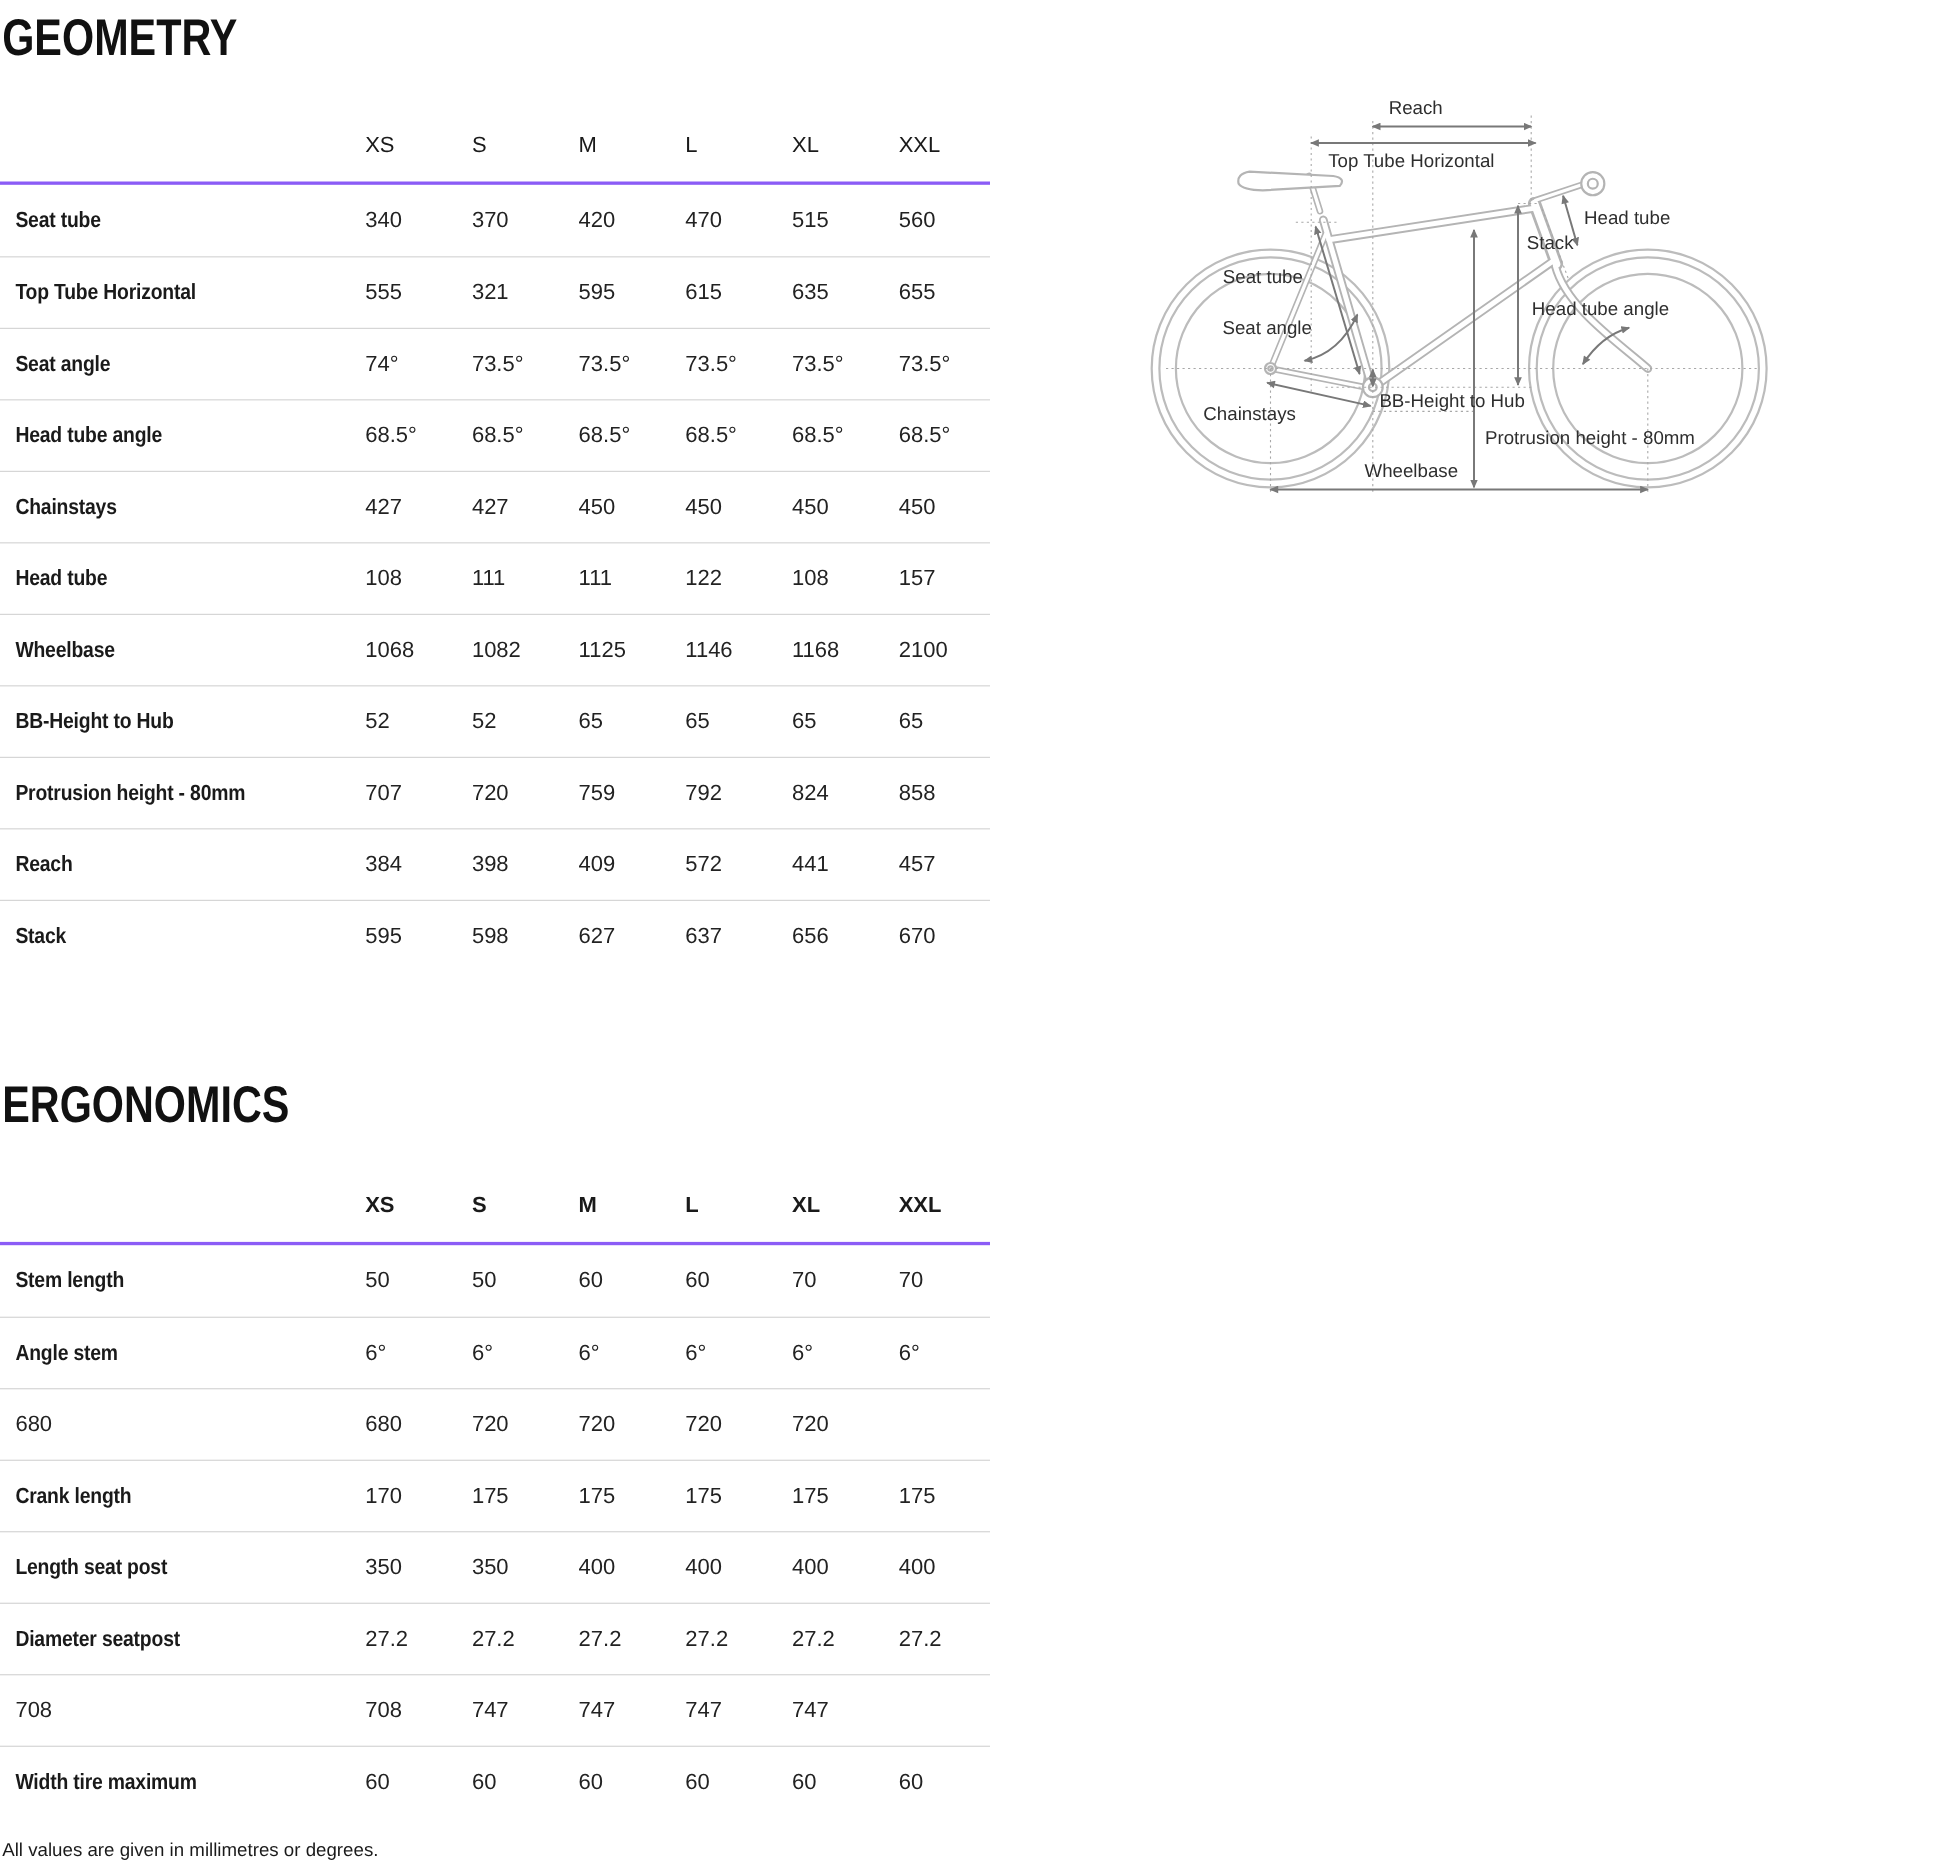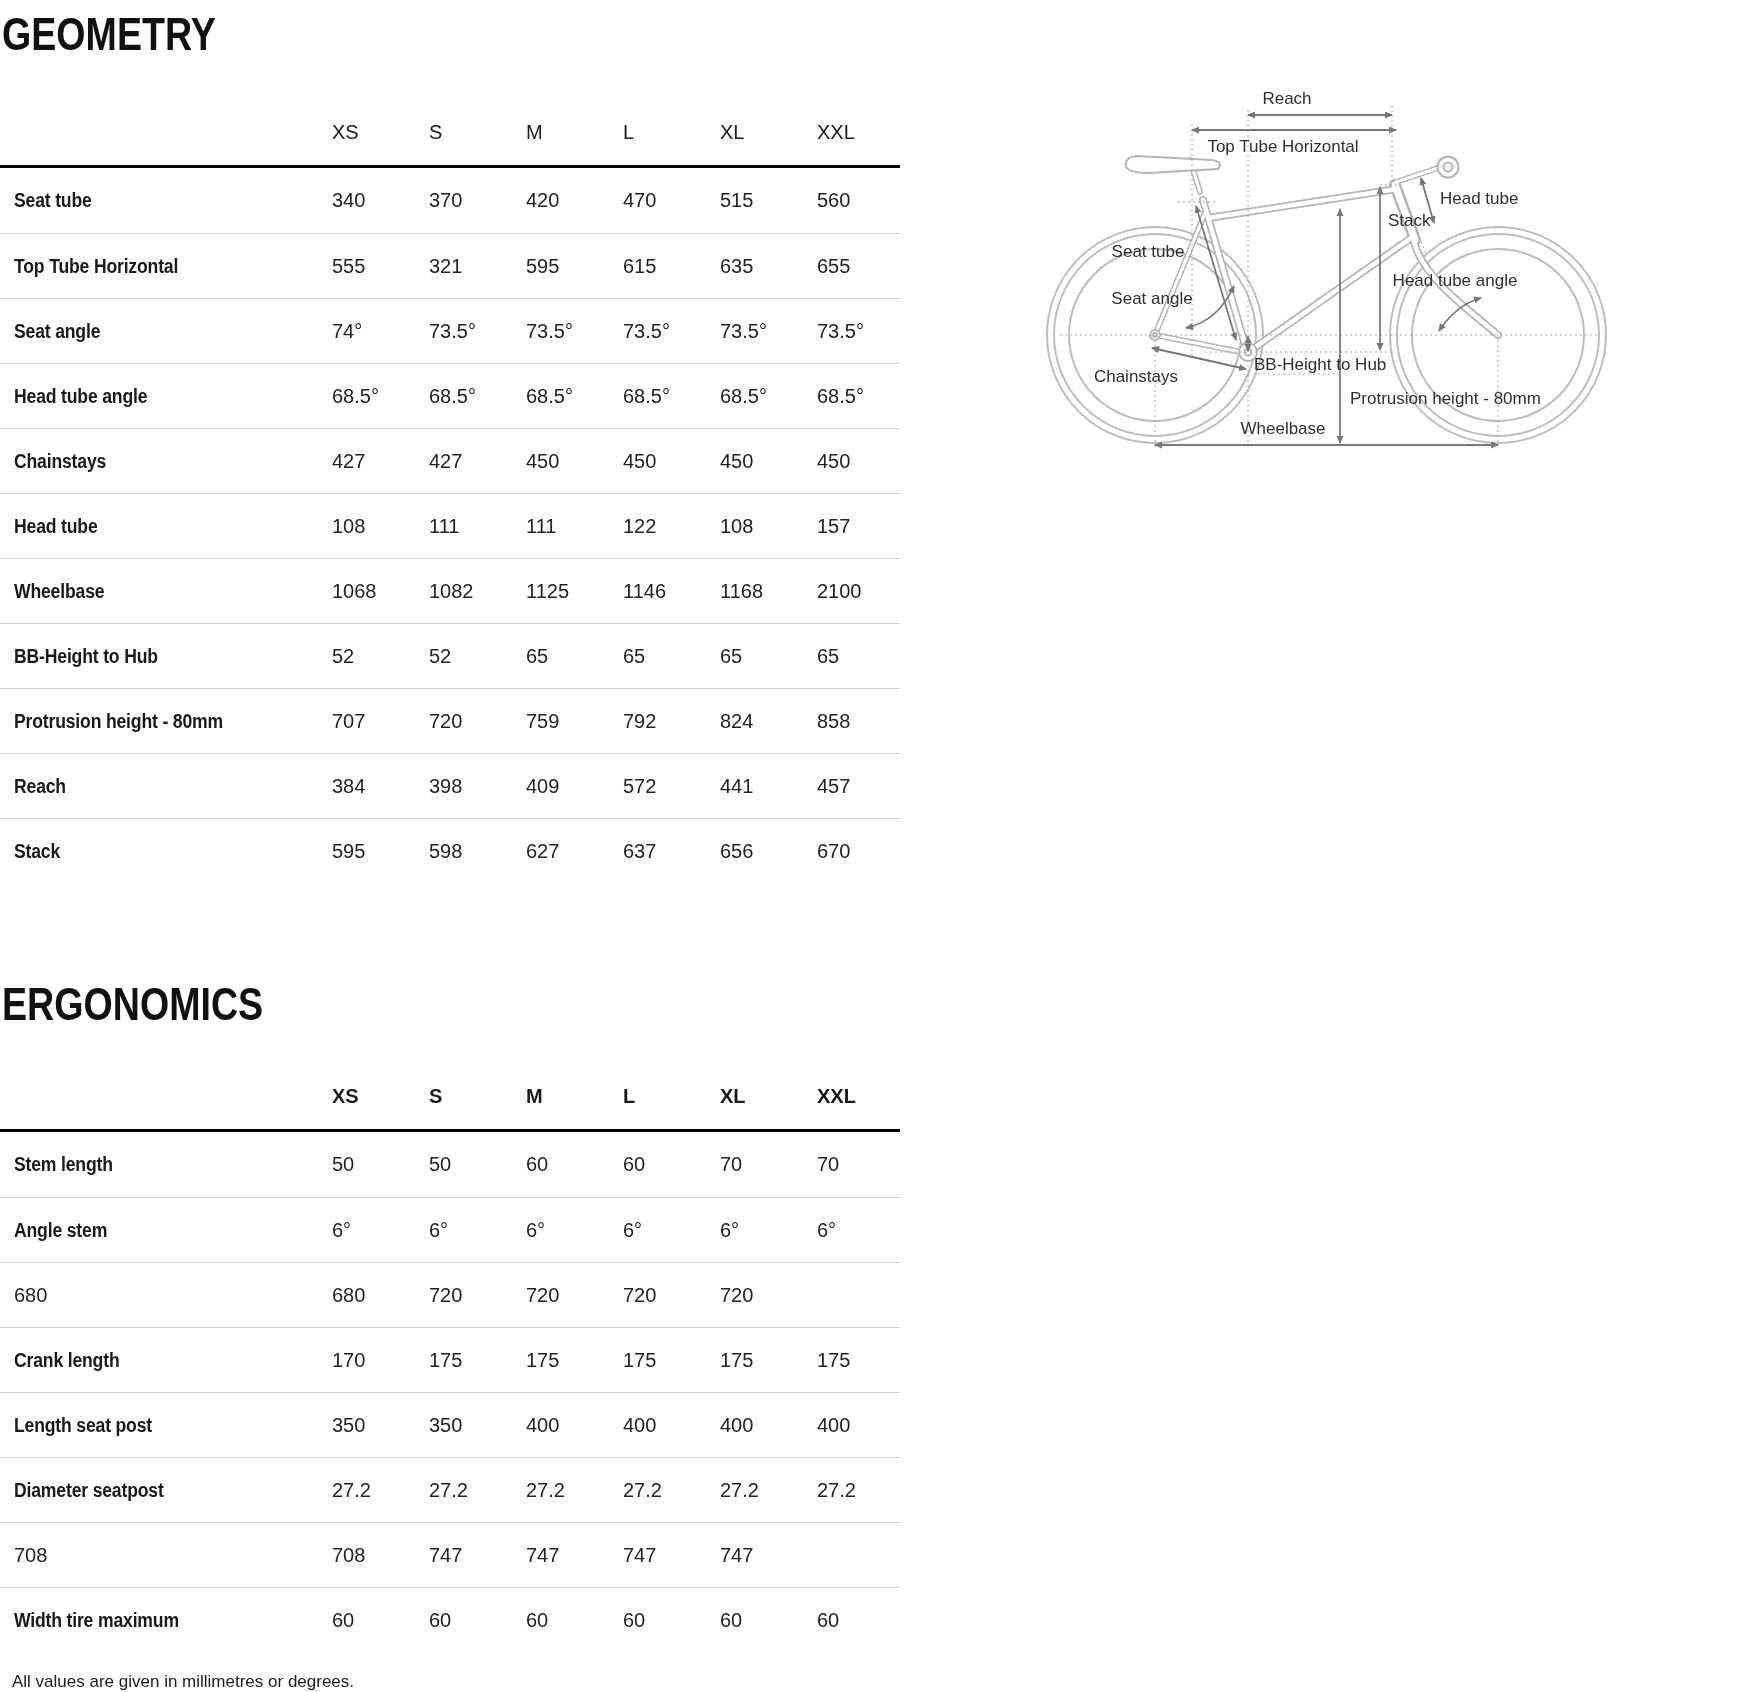--- a/index.html
+++ b/index.html
@@ -11,21 +11,21 @@
   .big-title {
     font-size:47px; font-weight:800; letter-spacing:0;
     transform:scaleX(0.80); transform-origin:0 50%;
     white-space:nowrap; color:#111;
   }
 
   .spec-table { width:900px; }
   .t-row { display:grid; grid-template-columns:318px repeat(6, 97px); }
   .t-row > div { padding-left:14px; display:flex; align-items:center; overflow:visible; }
 
-  .t-head { height:68px; border-bottom:3px solid #000000; font-size:20px; color:#1a1a1a; }
+  .t-head { height:68px; border-bottom:3px solid #8b5cf6; font-size:20px; color:#1a1a1a; }
   .t-head.bold-head > div { font-weight:700; }
 
   .t-data { height:65px; font-size:20px; }
   .t-data + .t-data { border-top:1px solid #d2d2d2; }
   .t-data .label-cell { font-weight:700; letter-spacing:-0.2px; }
   .cond { display:inline-block; transform:scaleX(0.88); transform-origin:0 50%; white-space:nowrap; }
   .value-cell { color:#222; }
 
   .footnote { font-size:17px; color:#1a1a1a; }
 
@@ -267,21 +267,21 @@
       </div>
       <div class="value-cell">60</div>
       <div class="value-cell">60</div>
       <div class="value-cell">60</div>
       <div class="value-cell">60</div>
       <div class="value-cell">60</div>
       <div class="value-cell">60</div>
     </div>
   </div>
 
-<div class="abs footnote" style="left:12px; top:1672px;">All values are given in millimetres or degrees.</div>
+<div class="abs footnote" style="left:2px; top:1672px;">All values are given in millimetres or degrees.</div>
 
 <svg class="abs" style="left:1040px; top:72px;" width="620" height="428" viewBox="0 0 620 428">
   <defs>
     <marker id="arrE" markerWidth="9" markerHeight="8" refX="7" refY="3.5" orient="auto" markerUnits="userSpaceOnUse">
       <path d="M0,0 L8,3.5 L0,7 Z" fill="#787878"></path>
     </marker>
     <marker id="arrS" markerWidth="9" markerHeight="8" refX="1" refY="3.5" orient="auto" markerUnits="userSpaceOnUse">
       <path d="M8,0 L0,3.5 L8,7 Z" fill="#787878"></path>
     </marker>
   </defs>

